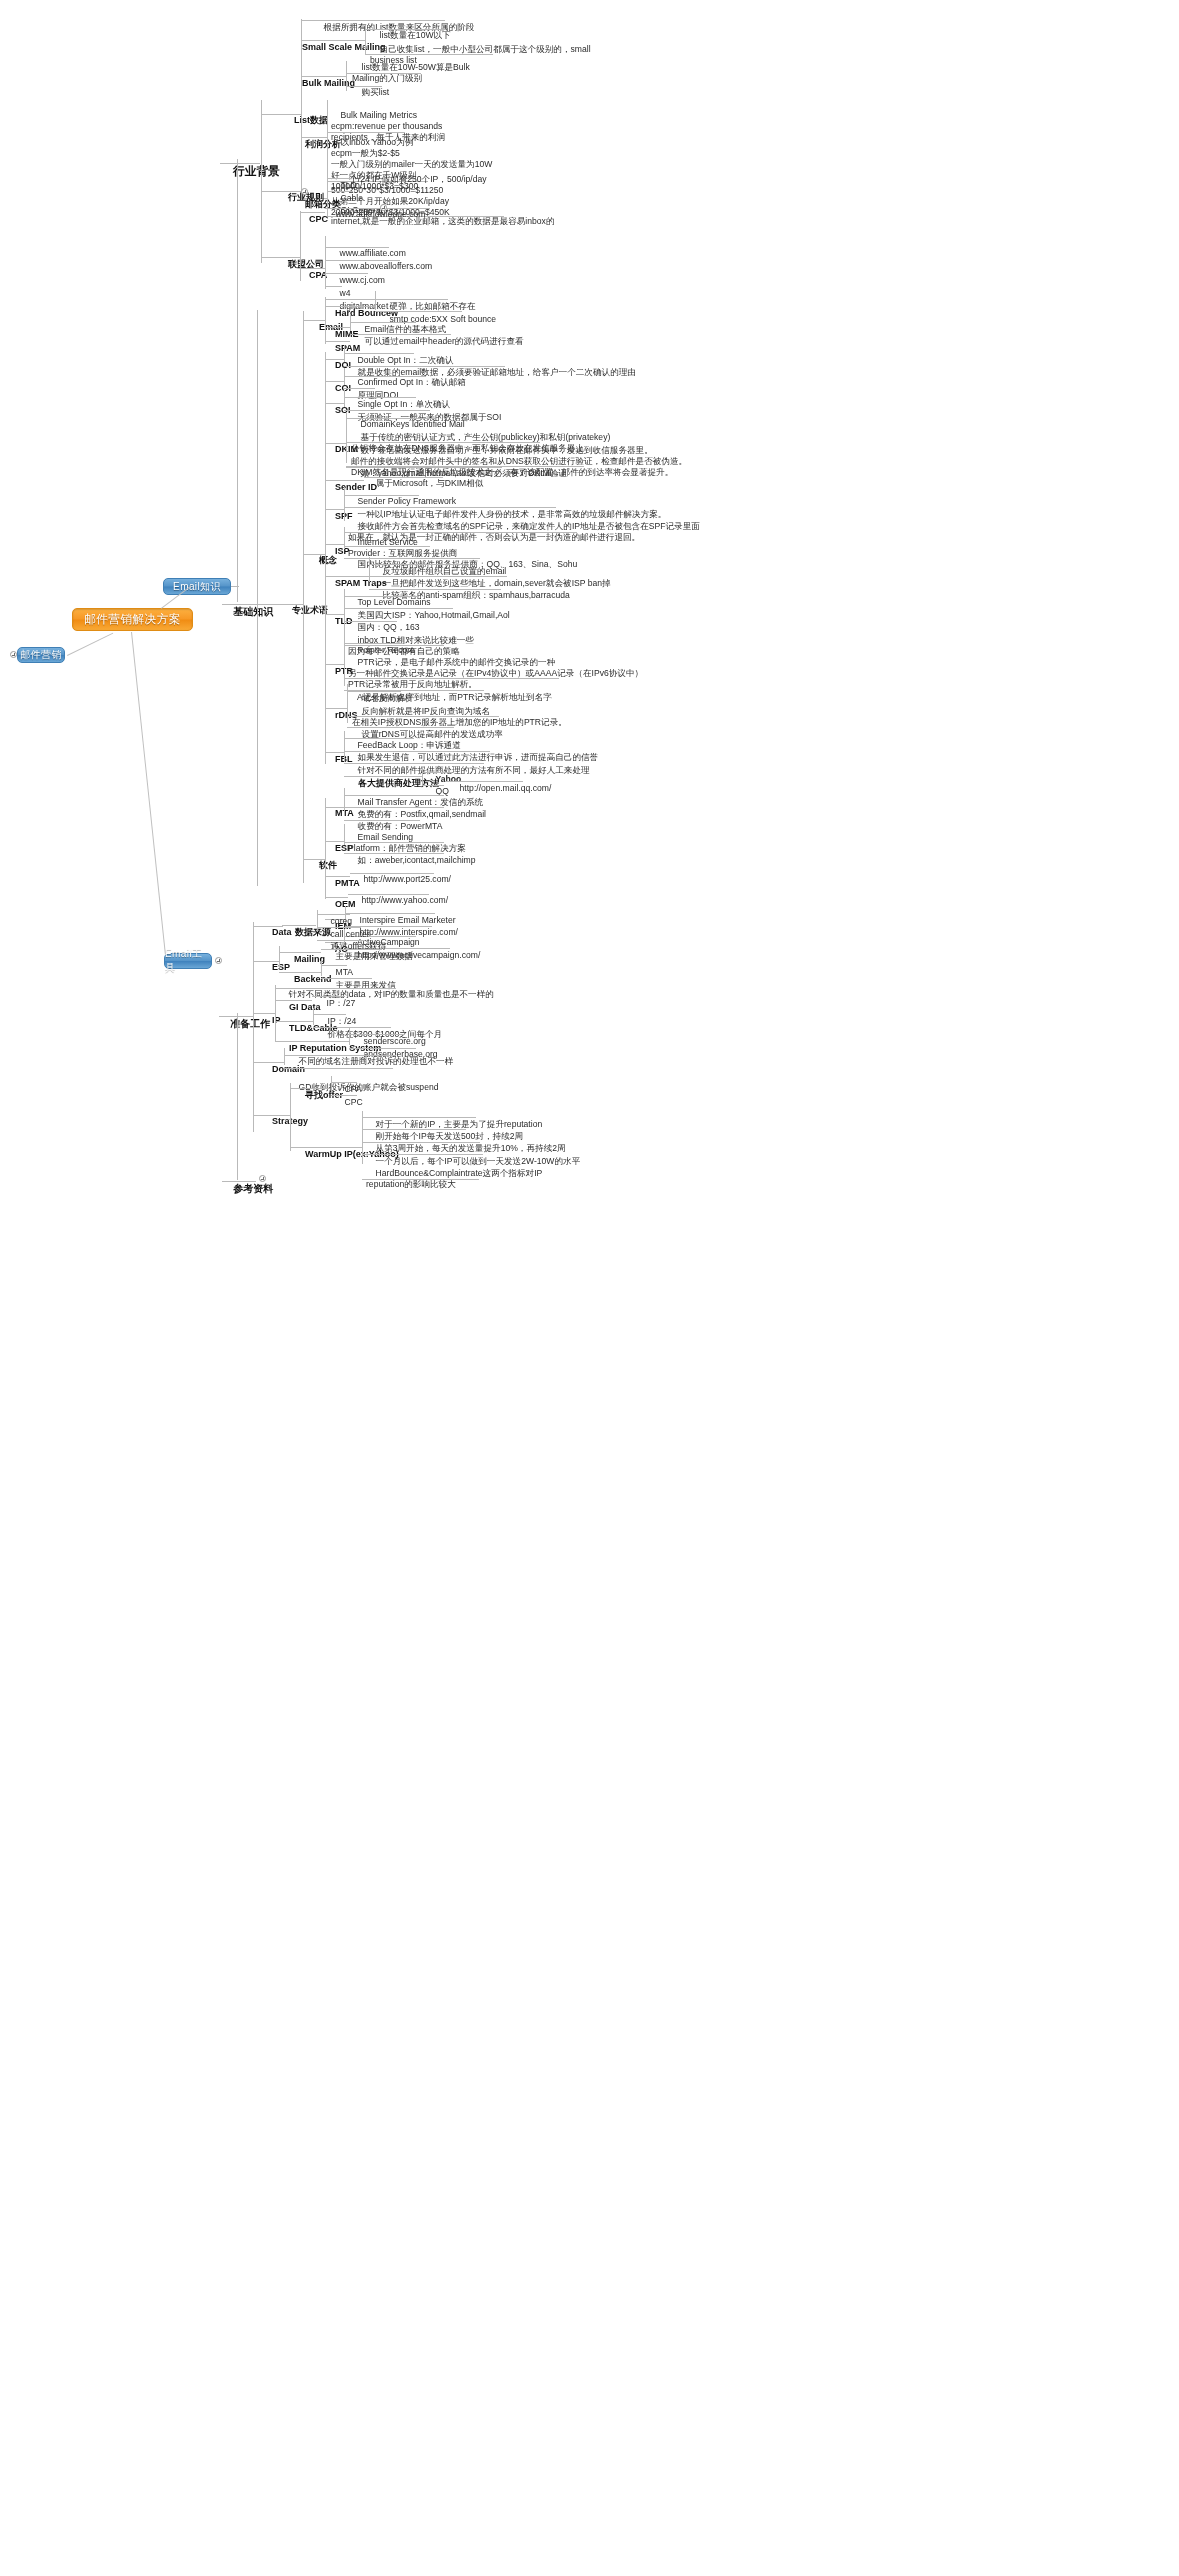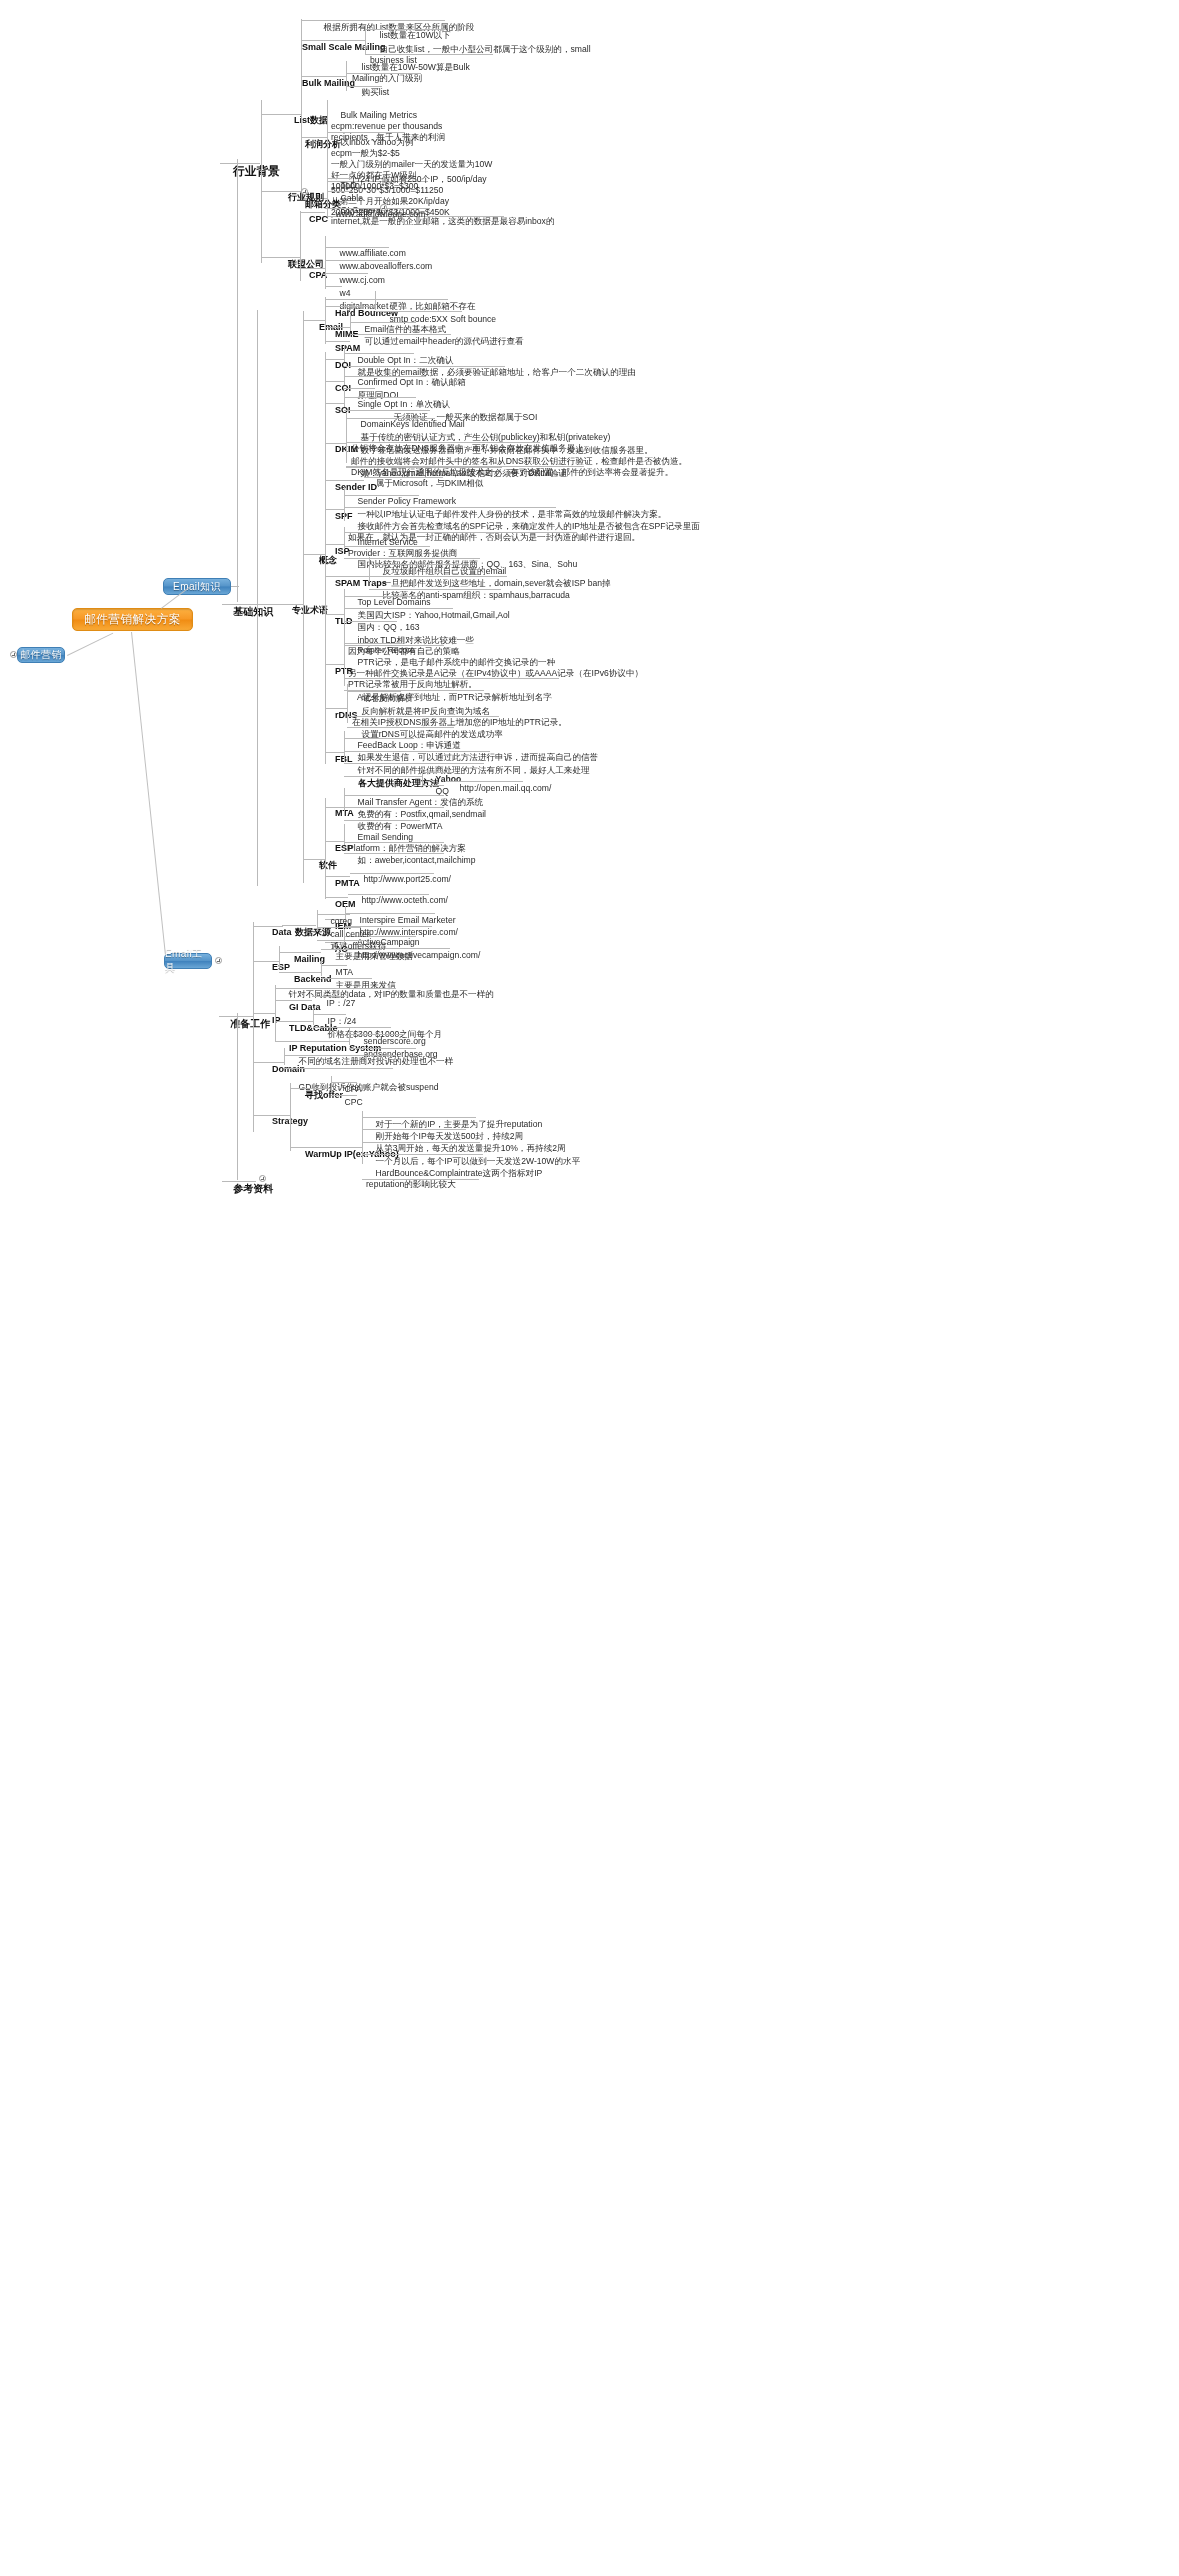--- a/index.html
+++ b/index.html
@@ -387,21 +387,21 @@
 
   <div class="node lvl-b" style="left:325px; top:393px;">
     <span>SOI</span>
   </div>
   <div class="ul" style="left:325px; top:403px; width:18.7px;"></div>
   <div class="vl" style="left:344px; top:390px; height:17px;"></div>
   <div class="node lvl-leaf" style="left:348px; top:388px;">
     <span>Single Opt In：单次确认</span>
   </div>
   <div class="ul" style="left:344px; top:397px; width:72px;"></div>
-  <div class="node lvl-leaf" style="left:348px; top:401px;padding-left:36px;">
+  <div class="node lvl-leaf" style="left:348px; top:401px;">
     <span>无须验证，一般买来的数据都属于SOI</span>
   </div>
   <div class="ul" style="left:344px; top:410px; width:86px;"></div>
 
   <div class="node lvl-b" style="left:325px; top:432px;">
     <span>DKIM</span>
   </div>
   <div class="ul" style="left:325px; top:443px; width:21px;"></div>
   <div class="vl" style="left:346px; top:412px; height:51px;"></div>
   <div class="node lvl-leaf" style="left:351px; top:408px;">
@@ -629,21 +629,21 @@
   <div class="node lvl-leaf" style="left:354px; top:863px;">
     <span>http://www.port25.com/</span>
   </div>
   <div class="ul" style="left:350px; top:873px; width:84px;"></div>
 
   <div class="node lvl-b" style="left:325px; top:887px;">
     <span>OEM</span>
   </div>
   <div class="ul" style="left:325px; top:897px; width:23px;"></div>
   <div class="node lvl-leaf" style="left:352px; top:884px;">
-    <span>http://www.octeth.com/</span>
+    <span>http://www.yahoo.com/</span>
   </div>
   <div class="ul" style="left:348px; top:894px; width:81px;"></div>
 
   <div class="node lvl-b" style="left:325px; top:909px;">
     <span>IEM</span>
   </div>
   <div class="ul" style="left:325px; top:919px; width:20px;"></div>
   <div class="vl" style="left:345px; top:906px; height:17px;"></div>
   <div class="node lvl-leaf" style="left:350px; top:904px;">
     <span>Interspire Email Marketer</span>

